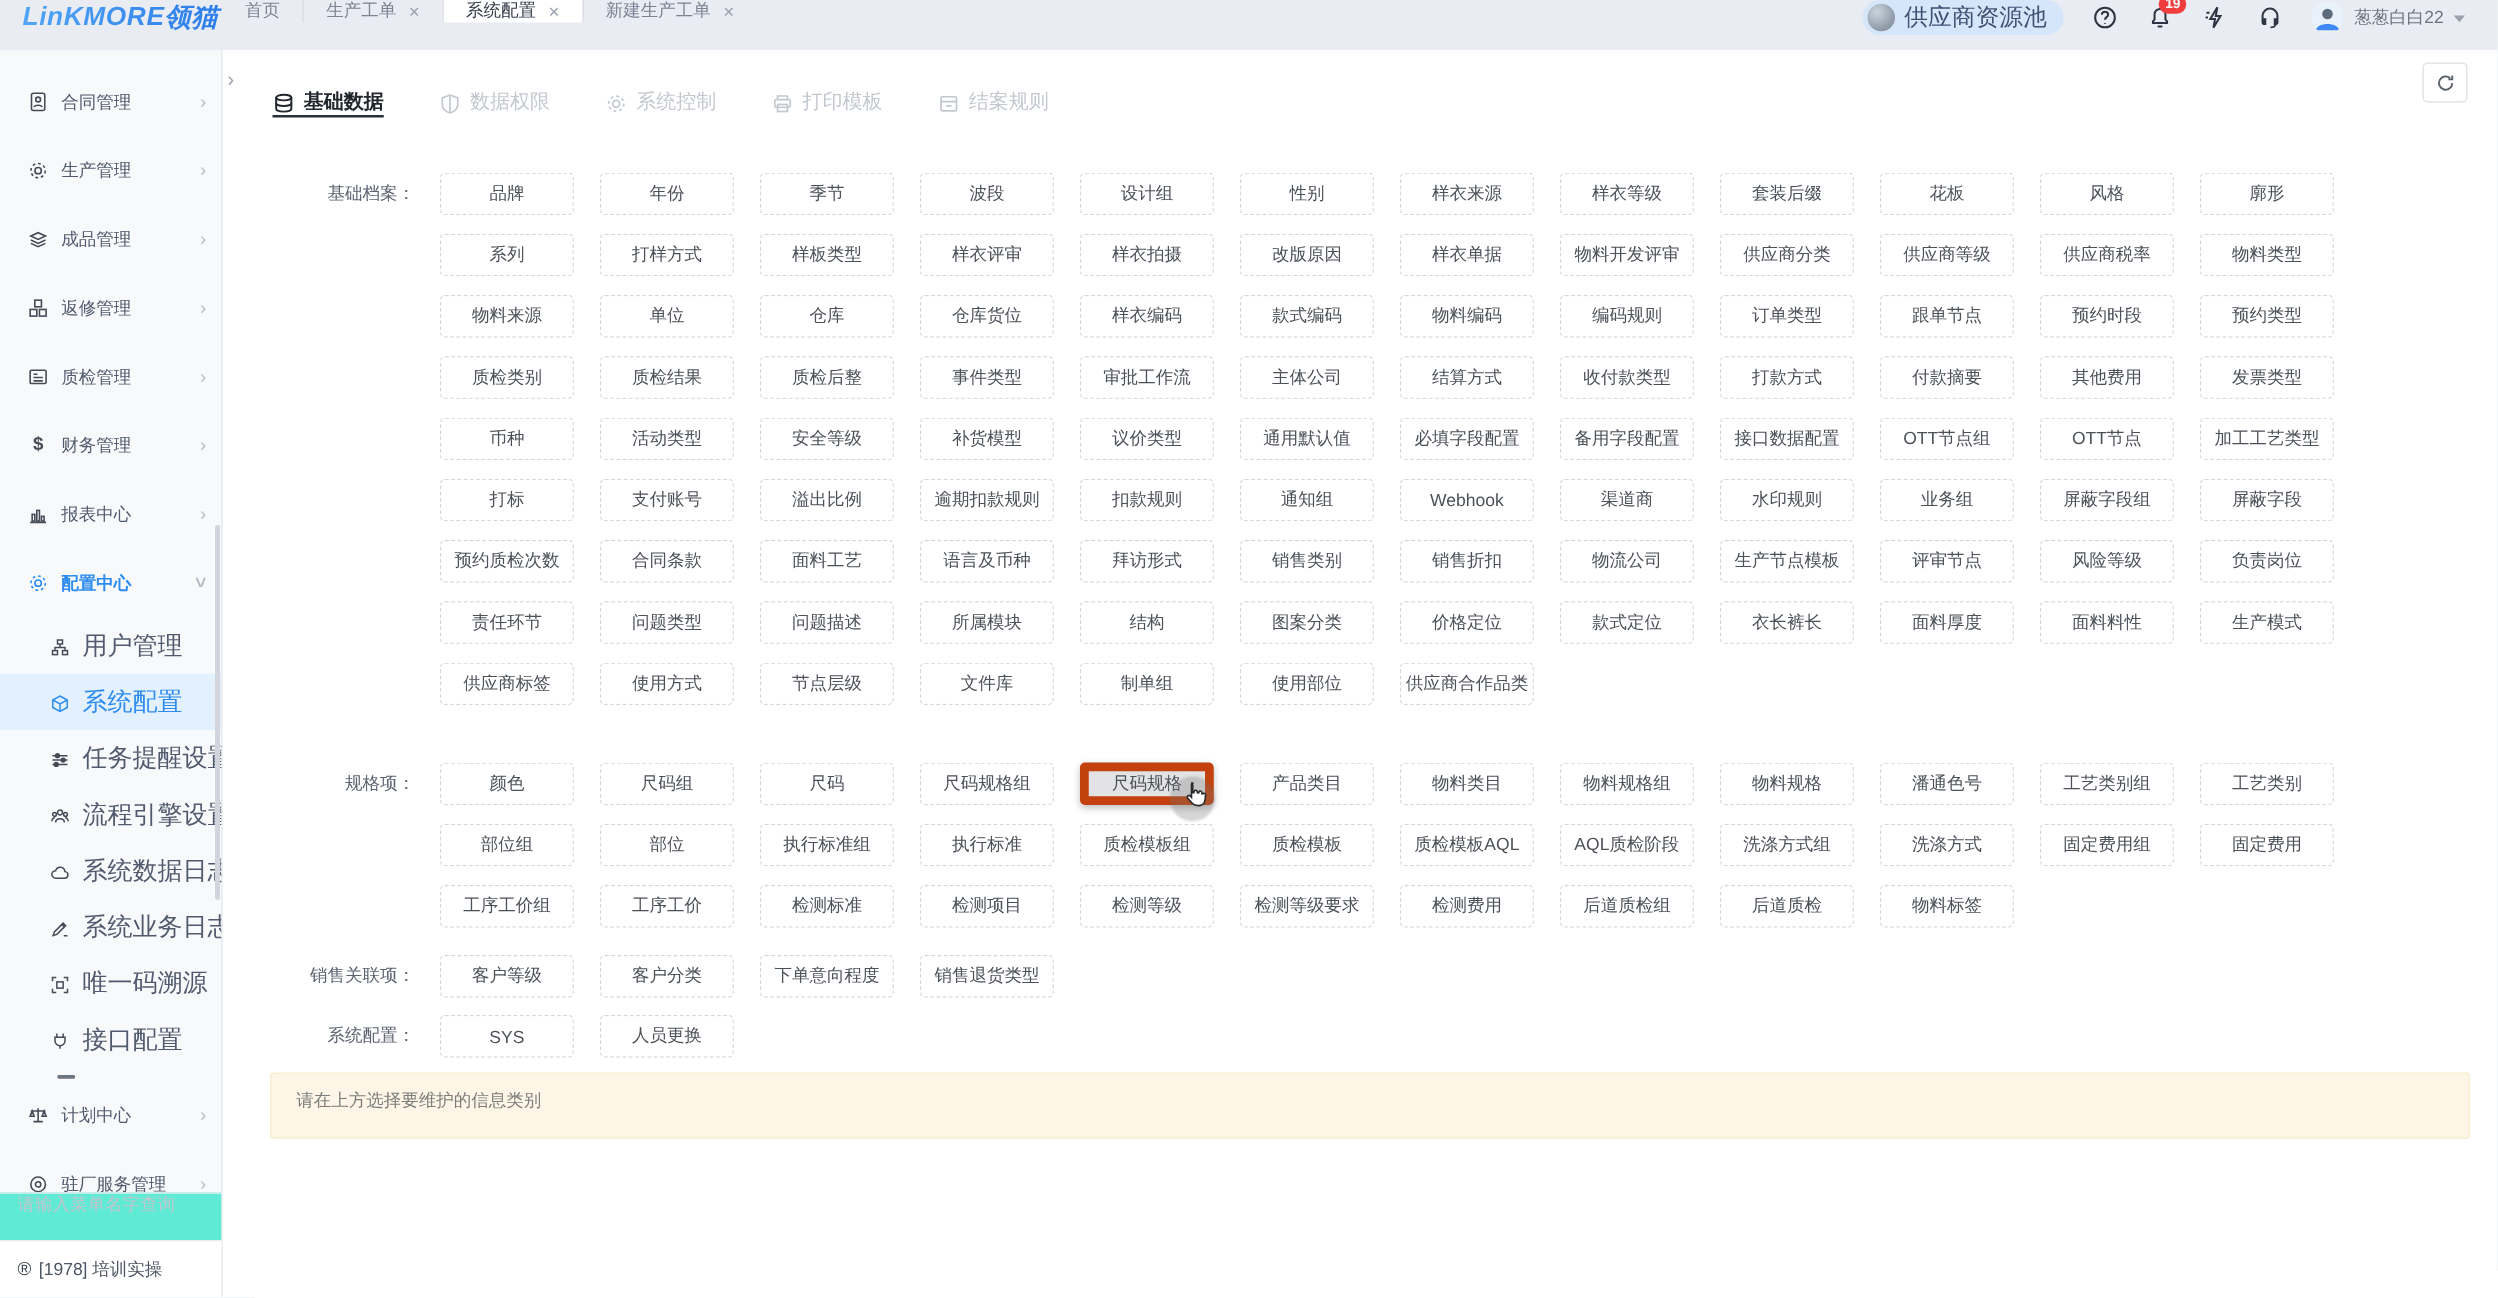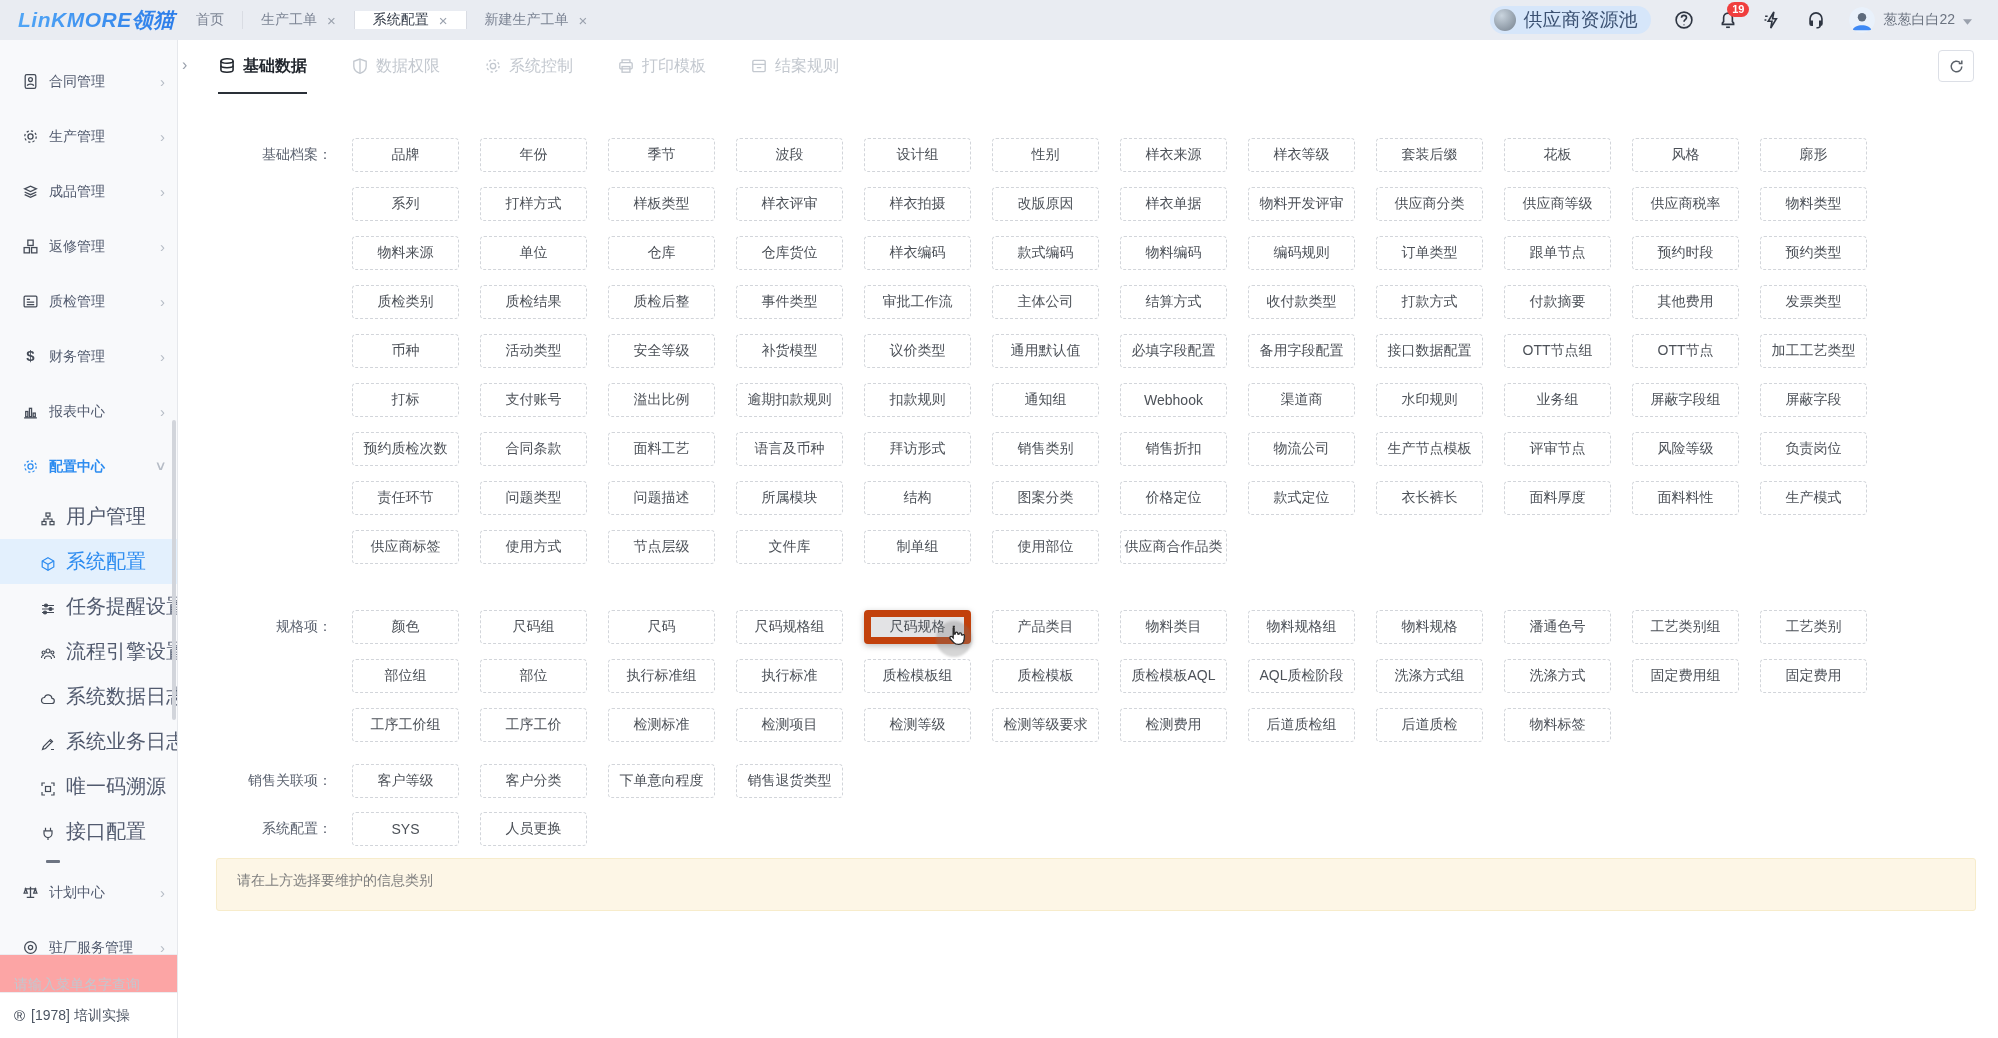--- a/index.html
+++ b/index.html
@@ -1,20 +1,20 @@
 <!DOCTYPE html>
 <html><head>
 <meta charset="utf-8">
 <style>
   * { margin:0; padding:0; box-sizing:border-box; }
   html,body { width:1998px; height:1038px; overflow:hidden;
     font-family:"Liberation Sans","DejaVu Sans",sans-serif; background:#eef0f4; }
 
   
-  .topbar { position:relative; height:40px; background:#e9ecf2; display:flex; align-items:center; }
+  .topbar { position:relative; height:40px; background:#e9ecf2; display:flex; align-items:flex-start; }
   .logo { width:178px; display:flex; align-items:center; padding-left:18px; font-size:21px;
     font-weight:bold; font-style:italic; letter-spacing:.5px; white-space:nowrap;
     background:linear-gradient(90deg,#55aaf7,#2b7ce9);
     -webkit-background-clip:text; background-clip:text; color:#3a8ff0; -webkit-text-fill-color:transparent; }
   .toptabs { display:flex; align-items:stretch; }
   .ttab { display:flex; align-items:center; padding:0 18px; font-size:14px; color:#7c8494;
     border-left:1px solid #d9dce3; cursor:pointer; white-space:nowrap; }
   .ttab:first-child { border-left:none; }
   .ttab.active { background:#ffffff; color:#343c49; }
   .ttab .close { margin-left:10px; font-size:15px; color:#9aa1ad; line-height:1; }
@@ -48,33 +48,33 @@
   .mitem.blue, .mitem.blue .mico { color:#2d8cf0;font-weight:bold; }
   .submenu { }
   .sitem { display:flex; align-items:center; height:45px; padding:0 12px 0 40px; font-size:20px;
     color:#515a6e; cursor:pointer; white-space:nowrap; }
   .sitem .mico { width:16px; height:16px; margin-right:10px; color:#444b57; flex:none; }
   .sitem .mico svg { width:100%; height:100%; }
   .sitem.active { background:#e3f0fd; color:#2d8cf0; }
   .sitem.active .mico { color:#2d8cf0; }
   .partial-dash { height:3px; width:14px; background:#6d7482; margin:6px 0 2px 46px; border-radius:1px; }
   .side-scroll { position:absolute; right:1px; top:380px; width:4px; height:300px; background:#d2d5db; border-radius:2px; }
-  .side-search { height:38px; border-top:1px solid #ececf0; background:#fca5a5; display:flex; align-items:flex-end; }
+  .side-search { height:38px; border-top:1px solid #ececf0; background:#5eead4; display:flex; align-items:flex-start; }
   .side-search input { width:100%; border:none; outline:none; background:transparent; font-size:14px;
     color:#515a6e; padding:0 14px; font-family:inherit; }
   .side-search input::placeholder { color:#c2c7cf; }
   .side-footer { height:46px; border-top:1px solid #ececf0; background:#ffffff; display:flex;
     align-items:center; padding:0 14px; font-size:14px; color:#4c5563; gap:6px; white-space:nowrap; }
   .rmark { font-size:15px; color:#3a4250; }
 
   
   .main { flex:1; background:#ffffff; display:flex; flex-direction:column; overflow:hidden; }
   .tabbar { position:relative; height:54px; display:flex; align-items:stretch; padding-left:40px; }
   .collapse { position:absolute; left:4px; top:16px; color:#9aa1ad; font-size:16px; cursor:pointer; }
-  .mtab { display:flex; align-items:center; gap:7px; margin-right:44px; font-size:16px;
+  .mtab { display:flex; align-items:flex-end; gap:7px; margin-right:44px; font-size:16px;
     color:#c3c8cf; cursor:pointer; border-bottom:2px solid transparent; }
   .mtab .mtico { width:18px; height:18px; }
   .mtab .mtico svg { width:100%; height:100%; }
   .mtab.active { color:#22272e; font-weight:bold; border-bottom:2px solid #2a3038; }
   .refresh-btn { position:absolute; right:24px; top:10px; width:36px; height:32px; background:#fff;
     border:1px solid #dcdfe6; border-radius:4px; display:flex; align-items:center; justify-content:center;
     color:#5a6068; cursor:pointer; }
   .refresh-btn svg { width:17px; height:17px; }
 
   .content { flex:1; padding:44px 20px 0 36px; overflow:hidden; }

